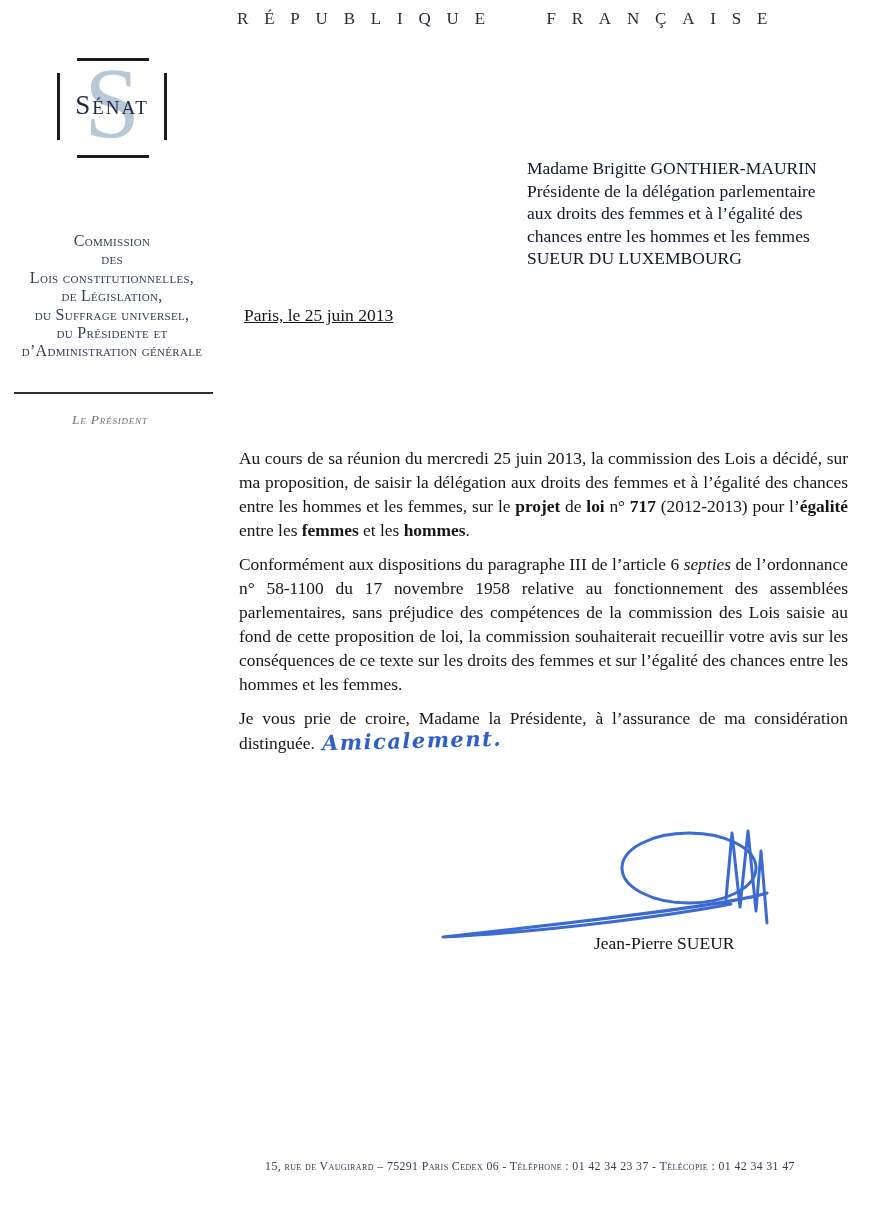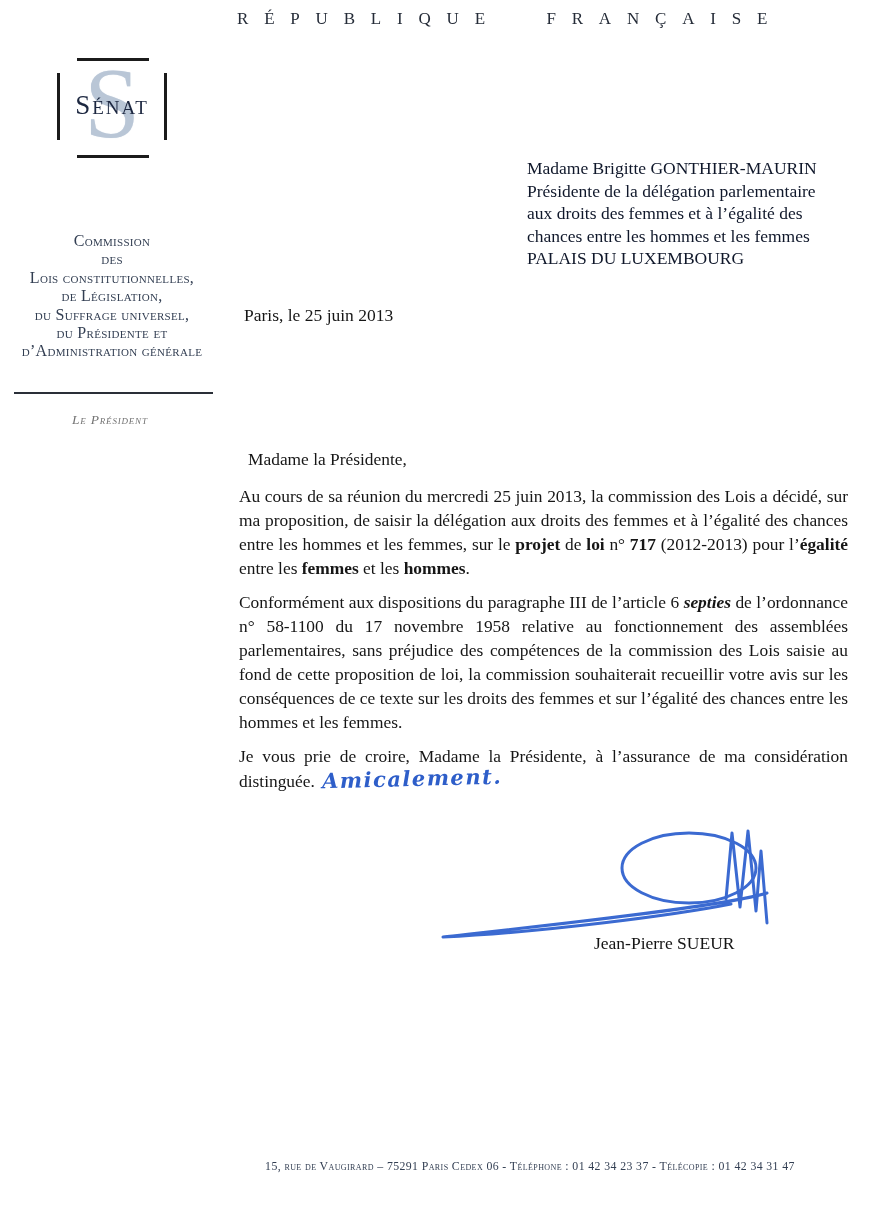--- a/index.html
+++ b/index.html
@@ -39,35 +39,35 @@
     font-size:17.5px;line-height:22.6px;color:#0f172a;
   }
   
   .commission{
     position:absolute;left:4px;top:232px;width:216px;
     text-align:center;font-variant:small-caps;
     font-size:16px;line-height:18.4px;color:#323e52;
     letter-spacing:0.3px;
   }
   
-  .dateline{position:absolute;left:244px;top:305px;font-size:17.5px;}
+  .dateline{position:absolute;left:244px;top:305px;font-size:17.5px;text-decoration:underline;}
   
   .rule{position:absolute;left:14px;top:392px;width:199px;height:2px;background:#2a2f38;}
   .president{
     position:absolute;left:72px;top:412px;
     font-style:italic;font-variant:small-caps;
     font-size:13.5px;letter-spacing:0.8px;color:#737373;
   }
   
   .body{position:absolute;left:239px;top:446px;width:609px;font-size:17.4px;}
   .salutation{margin:0 0 12px 9px;line-height:26px;}
   .para{margin:0 0 10px 0;line-height:24px;text-align:justify;}
   .para:last-child{margin-bottom:0;}
   .b{font-weight:bold;}
-  .i{font-style:italic;font-weight:bold;}
+  .i{font-style:italic;}
   .hw{
     display:inline-block;
     font-family:"DejaVu Serif",serif;
     font-style:italic;font-weight:bold;
     font-size:21px;color:#2e5ec9;
     letter-spacing:1.5px;margin-left:7px;
     transform:rotate(-1.5deg) translateY(-1px);
   }
   
   .signature{position:absolute;left:425px;top:823px;}
@@ -94,41 +94,40 @@
     <div class="bar bar-right"></div>
     <span class="logo-s">S</span>
     <span class="logo-label">Sénat</span>
   </div>
 
   <div class="recipient">
     <div>Madame Brigitte GONTHIER-MAURIN</div>
     <div>Présidente de la délégation parlementaire</div>
     <div>aux droits des femmes et à l’égalité des</div>
     <div>chances entre les hommes et les femmes</div>
-    <div>PALAIS DU LUXEMBOURG</div>
+    <div>SUEUR DU LUXEMBOURG</div>
   </div>
 
   <div class="commission">
     <div>Commission</div>
     <div>des</div>
     <div>Lois constitutionnelles,</div>
     <div>de Législation,</div>
     <div>du Suffrage universel,</div>
     <div>du Présidente et</div>
     <div>d’Administration générale</div>
   </div>
 
   <div class="dateline">Paris, le 25 juin 2013</div>
 
   <div class="rule"></div>
 
   <div class="president">Le Président</div>
 
   <div class="body">
-    <p class="salutation">Madame la Présidente,</p>
     <p class="para"><span>Au cours de sa réunion du mercredi 25 juin 2013, la commission des Lois a décidé, sur ma proposition, de saisir la délégation aux droits des femmes et à l’égalité des chances entre les hommes et les femmes, sur le </span><span class="b">projet</span><span> de </span><span class="b">loi</span><span> n° </span><span class="b">717</span><span> (2012-2013) pour l’</span><span class="b">égalité</span><span> entre les </span><span class="b">femmes</span><span> et les </span><span class="b">hommes</span><span>.</span></p>
     <p class="para"><span>Conformément aux dispositions du paragraphe III de l’article 6 </span><span class="i">septies</span><span> de l’ordonnance n° 58-1100 du 17 novembre 1958 relative au fonctionnement des assemblées parlementaires, sans préjudice des compétences de la commission des Lois saisie au fond de cette proposition de loi, la commission souhaiterait recueillir votre avis sur les conséquences de ce texte sur les droits des femmes et sur l’égalité des chances entre les hommes et les femmes.</span></p>
     <p class="para"><span>Je vous prie de croire, Madame la Présidente, à l’assurance de ma considération distinguée.</span><span class="hw">Amicalement.</span></p>
   </div>
 
   <svg class="signature" width="350" height="125" viewBox="0 0 350 125">
     <g fill="none" stroke="#3b6ad1" stroke-width="3" stroke-linecap="round" stroke-linejoin="round">
       <ellipse cx="264" cy="45" rx="67" ry="35"></ellipse>
       <polyline points="301,76 307,10 315,84 323,8 331,88 336,28 342,100"></polyline>
       <path d="M342,70 C300,84 90,106 18,114 C120,109 250,92 306,81"></path>

